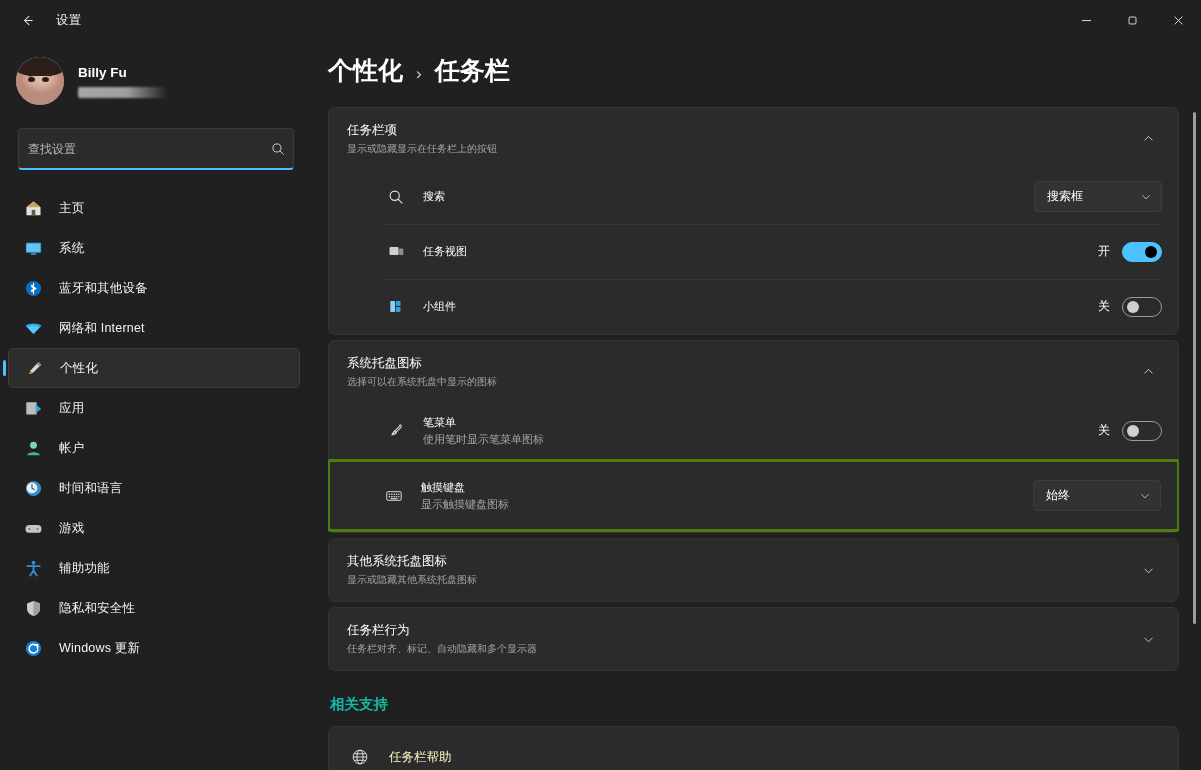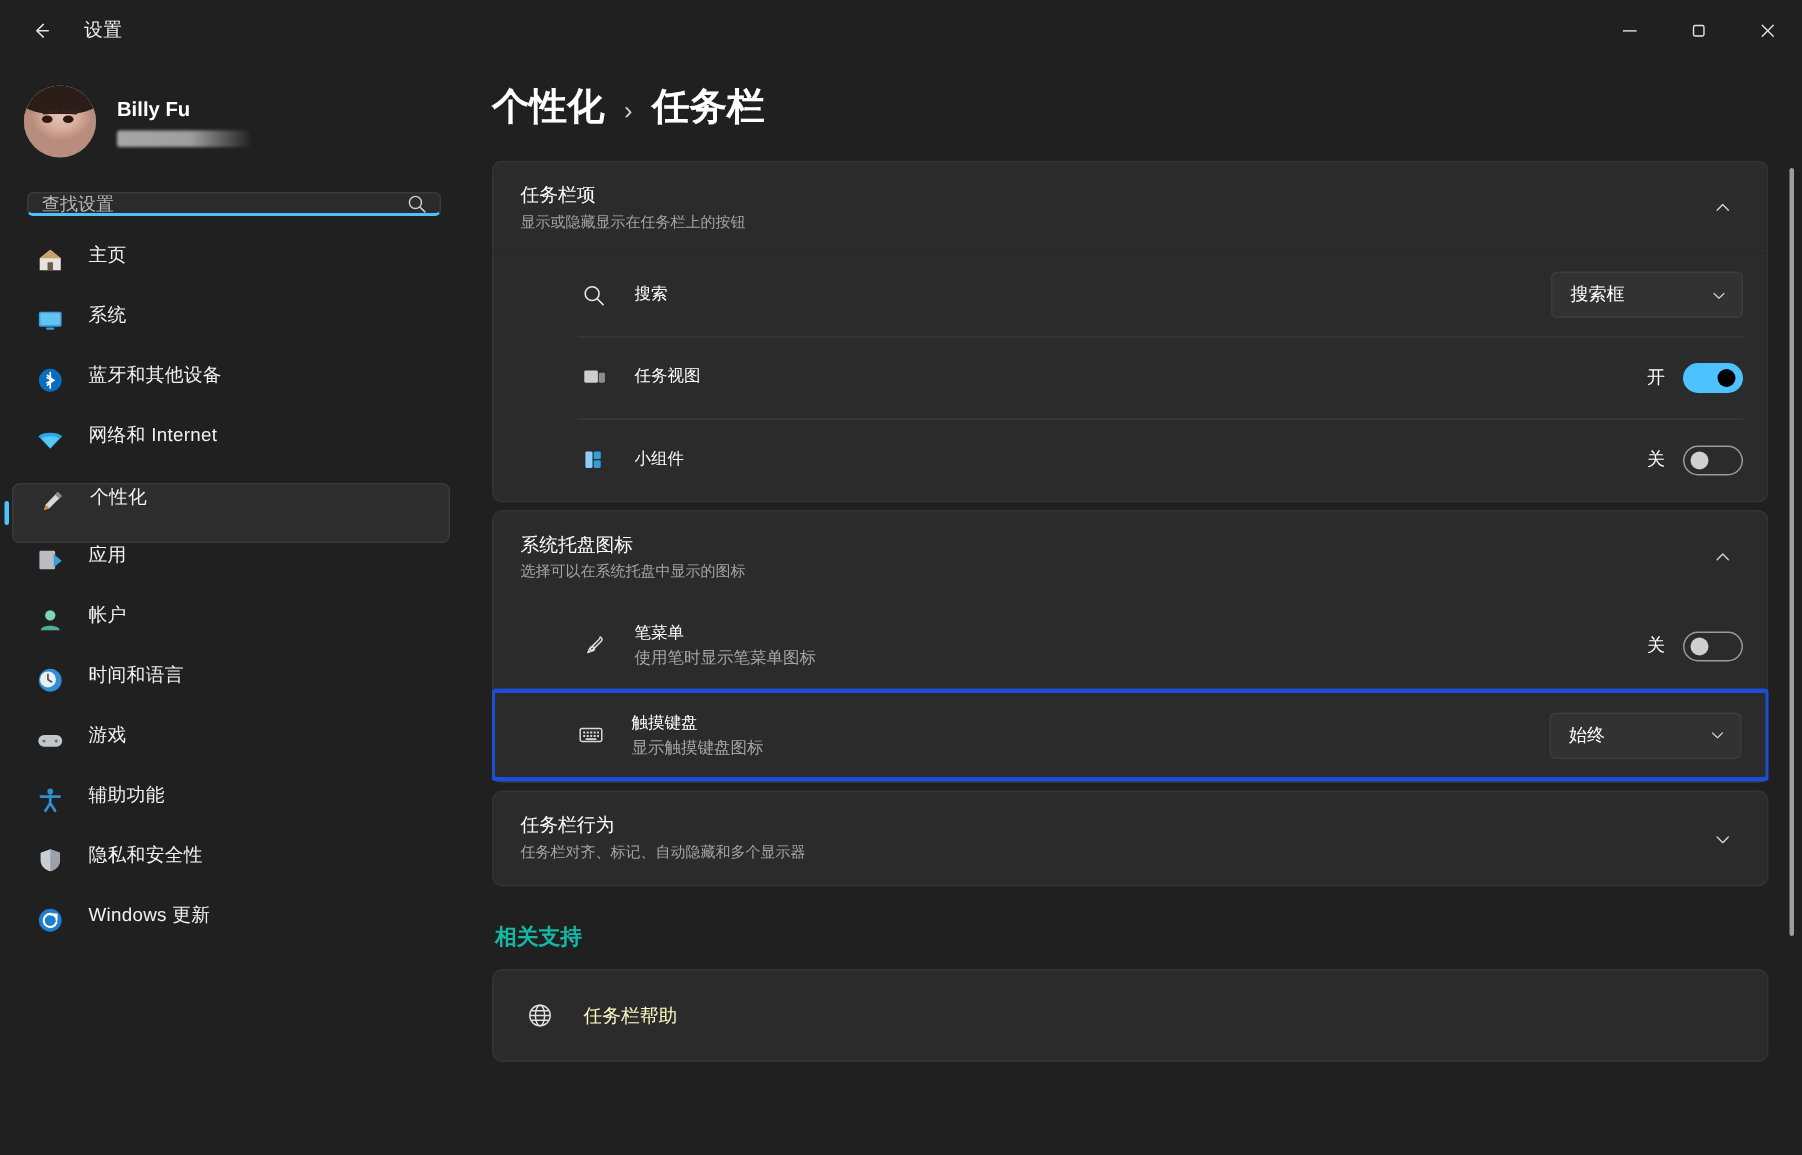--- a/index.html
+++ b/index.html
@@ -70,39 +70,39 @@
   .profile-text { margin-left: 14px; }
   .profile-name { font-size: 13.5px; font-weight: bold; color: #ffffff; line-height: 18px; }
   .profile-email {
     margin-top: 5px; width: 90px; height: 11px; border-radius: 2px;
     background: linear-gradient(90deg, #a6a6a6 0%, #9e9e9e 55%, rgba(130,130,130,0) 100%);
     filter: blur(1.2px);
   }
 
   .search-wrap { padding: 16px 26px 0 18px; }
   .search-box {
-    position: relative; height: 16px;
+    position: relative; height: 42px;
     background: #2b2b2b; border: 1px solid #3a3a3a;
     border-bottom: 2px solid #4cc2ff;
     border-radius: 4px;
     display: flex; align-items: center;
   }
   .search-input {
     border: 0; outline: 0; background: transparent;
     color: #cfcfcf; font-size: 12px; font-family: inherit;
     padding: 0 28px 0 9px; width: 100%; height: 100%;
   }
   .search-input::placeholder { color: #b9b9b9; }
   .search-ico { position: absolute; right: 8px; color: #d0d0d0; display: flex; }
 
   .nav { margin-top: 18px; flex: 1; overflow: hidden; padding-right: 8px; }
   .nav-item {
     position: relative;
     height: 40px; margin: 0 12px 0 8px;
-    display: flex; align-items: flex-start;
+    display: flex; align-items: center;
     border-radius: 5px; padding-left: 14px;
     color: #f2f2f2;
   }
   .nav-item.selected { background: #2d2d2d; border: 1px solid #3b3b3b; }
   .nav-item.selected::before {
     content: ""; position: absolute; left: -6px; top: 50%; transform: translateY(-50%);
     width: 3px; height: 16px; border-radius: 2px; background: #4cc2ff;
   }
   .nav-ico { width: 22px; height: 22px; flex: 0 0 22px; display: flex; align-items: center; justify-content: center; }
   .nav-label { margin-left: 15px; font-size: 12.5px; letter-spacing: .2px; }
@@ -165,25 +165,25 @@
     width: 40px; height: 20px; border-radius: 11px; position: relative; flex: 0 0 40px;
   }
   .toggle.on { background: #4cc2ff; border: 1px solid #4cc2ff; }
   .toggle.off { background: #2b2b2b; border: 1px solid #9a9a9a; }
   .knob { position: absolute; width: 12px; height: 12px; border-radius: 50%; top: 50%; transform: translateY(-50%); }
   .toggle.on .knob { right: 4px; background: #000000; }
   .toggle.off .knob { left: 4px; background: #cfcfcf; }
 
   
   .row.highlight {
-    border: 3px solid #1d4ed8;
+    border: 3px solid #4d7c0f;
     border-radius: 4px;
     margin: 0 -2px;
     padding-left: 53px;
-    height: 62px;
+    height: 73px;
   }
   .row.highlight::before { display: none; }
 
   .related-title { font-size: 14.5px; font-weight: 600; color: #14b8a6; margin: 24px 0 12px 2px; }
 
   .related-card { background: #2b2b2b; border: 1px solid #343434; border-radius: 7px; }
   .related-row { height: 60px; display: flex; align-items: center; padding: 0 16px 0 20px; }
   .related-ico { width: 22px; height: 22px; margin-right: 18px; display: flex; align-items: center; justify-content: center; color: #e0e0e0; }
   .related-label { font-size: 12.5px; color: #fef9c3; }
 
@@ -532,20 +532,33 @@
                     <path d="M3.6 6.2 L8 10.4 L12.4 6.2" stroke="#cfcfcf" stroke-width="1.1" stroke-linecap="round" stroke-linejoin="round"></path>
                   </svg>
                 </span>
               </div>
             </div>
           </div>
 
         </div>
       </div>
 
+      <div class="card">
+        <div class="sect-head" style="border:0;border-radius:7px;">
+          <div>
+            <div class="sect-title">其他系统托盘图标</div>
+            <div class="sect-sub">显示或隐藏其他系统托盘图标</div>
+          </div>
+          <span class="chev">
+            <svg width="13" height="13" viewBox="0 0 16 16" fill="none">
+              <path d="M3.4 6.2 L8 10.8 L12.6 6.2" stroke="#d6d6d6" stroke-width="1.1" stroke-linecap="round" stroke-linejoin="round"></path>
+            </svg>
+          </span>
+        </div>
+      </div>
 
       <div class="card">
         <div class="sect-head" style="border:0;border-radius:7px;">
           <div>
             <div class="sect-title">任务栏行为</div>
             <div class="sect-sub">任务栏对齐、标记、自动隐藏和多个显示器</div>
           </div>
           <span class="chev">
             <svg width="13" height="13" viewBox="0 0 16 16" fill="none">
               <path d="M3.4 6.2 L8 10.8 L12.6 6.2" stroke="#d6d6d6" stroke-width="1.1" stroke-linecap="round" stroke-linejoin="round"></path>

